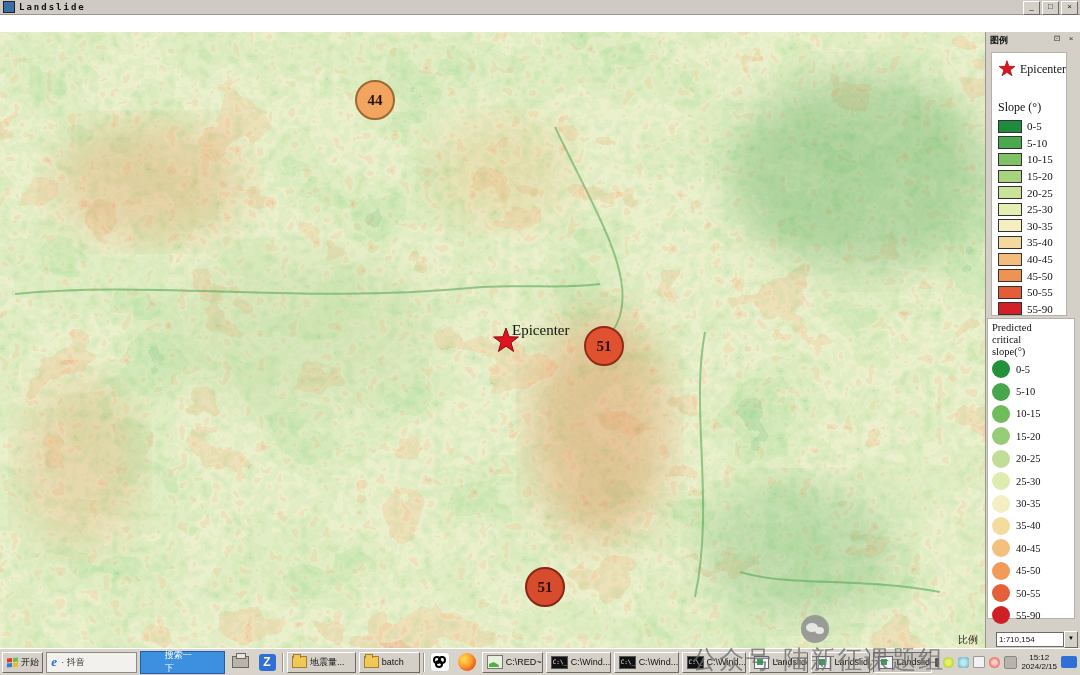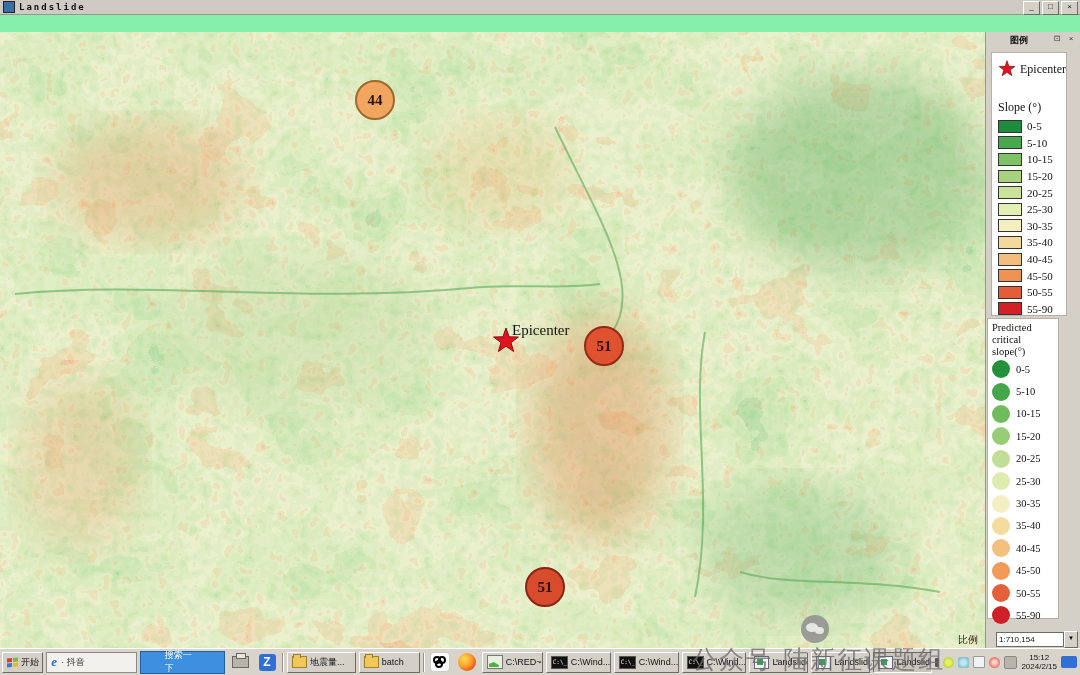--- a/index.html
+++ b/index.html
@@ -1,16 +1,16 @@
 <!DOCTYPE html>
 <html><head>
 <meta charset="utf-8">
 <style>
   html,body{margin:0;padding:0;background:#888;}
-  #win{position:relative;width:1080px;height:675px;background:#86efac;overflow:hidden;
+  #win{position:relative;width:1080px;height:675px;background:#ffffff;overflow:hidden;
        font-family:"Liberation Sans",sans-serif;outline:1px solid #404040;}
   
   .titlebar{position:absolute;left:0;top:0;width:1080px;height:14px;background:#cfcbc4;
             border-bottom:1px solid #9a968e;display:flex;align-items:center;}
   .app-ico{width:10px;height:10px;margin:0 4px 0 3px;background:#3a6ea5;border:1px solid #222;
            display:inline-block;}
   .title-text{font-family:"DejaVu Sans Mono",monospace;font-size:9px;font-weight:bold;
               letter-spacing:2px;color:#111;}
   .winbtns{position:absolute;right:2px;top:1px;display:flex;gap:2px;}
   .winbtn{width:15px;height:12px;background:#d4d0c8;border:1px solid;
@@ -21,28 +21,28 @@
            border-bottom:1px solid #8f8b83;}
   .combo{position:absolute;left:6px;top:1px;width:182px;height:14px;background:#fff;
          border:1px solid;border-color:#6d6a63 #fff #fff #6d6a63;font-size:9px;}
   .toolrow .tail{position:absolute;left:196px;top:3px;font-size:9px;color:#222;}
   
   #map{position:absolute;left:0;top:32px;width:985px;height:616px;background:#c2d894;overflow:hidden;}
   
   #panel{position:absolute;left:985px;top:32px;width:95px;height:616px;background:#d4d0c8;
          border-left:1px solid #9a968e;}
   .panel-head{position:relative;height:16px;}
-  .panel-head .ttl{position:absolute;left:4px;top:2px;font-size:9px;font-weight:bold;color:#111;margin-left:20px;}
+  .panel-head .ttl{position:absolute;left:4px;top:2px;font-size:9px;font-weight:bold;color:#111;}
   .phbtn{position:absolute;top:2px;width:12px;height:11px;font-size:8px;line-height:10px;
          text-align:center;color:#333;background:#d4d0c8;}
   .pin{right:18px;} .pclose{right:4px;}
   .legend-box{position:absolute;background:#fff;border:1px solid #b5b1a9;
               font-family:"Liberation Serif",serif;color:#111;}
   #legend1{left:5px;top:20px;width:68px;height:258px;padding:4px 0 0 6px;}
-  #legend2{left:1px;top:286px;width:66px;height:296px;padding:3px 0 0 4px;}
+  #legend2{left:1px;top:286px;width:66px;height:296px;padding:3px 16px 0 4px;}
   .leg-epi{display:flex;align-items:center;height:24px;}
   .leg-epi svg{margin-right:4px;}
   .leg-epi span{font-size:12px;}
   .leg-slope-title{font-size:12px;margin:19px 0 3px 0;}
   .lrow{display:flex;align-items:center;height:16.6px;}
   .lrow .sw{width:22px;height:11px;border:1px solid #333;margin-right:5px;flex:none;}
   .lrow .lb{font-size:11px;}
   .crow{display:flex;align-items:center;height:22.4px;}
   .crow .ci{width:18px;height:18px;border-radius:50%;margin-right:6px;flex:none;}
   .crow .lb{font-size:10.5px;}

